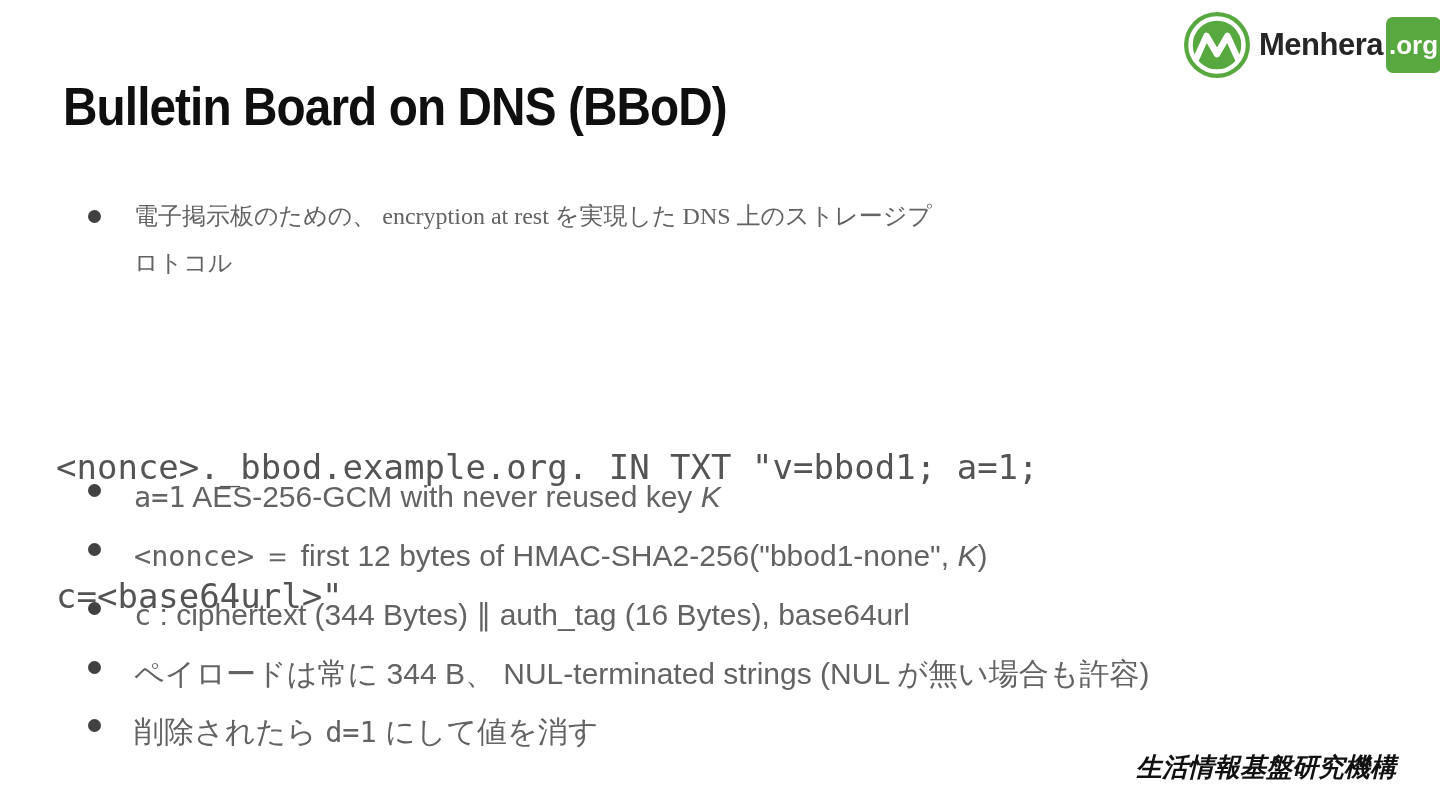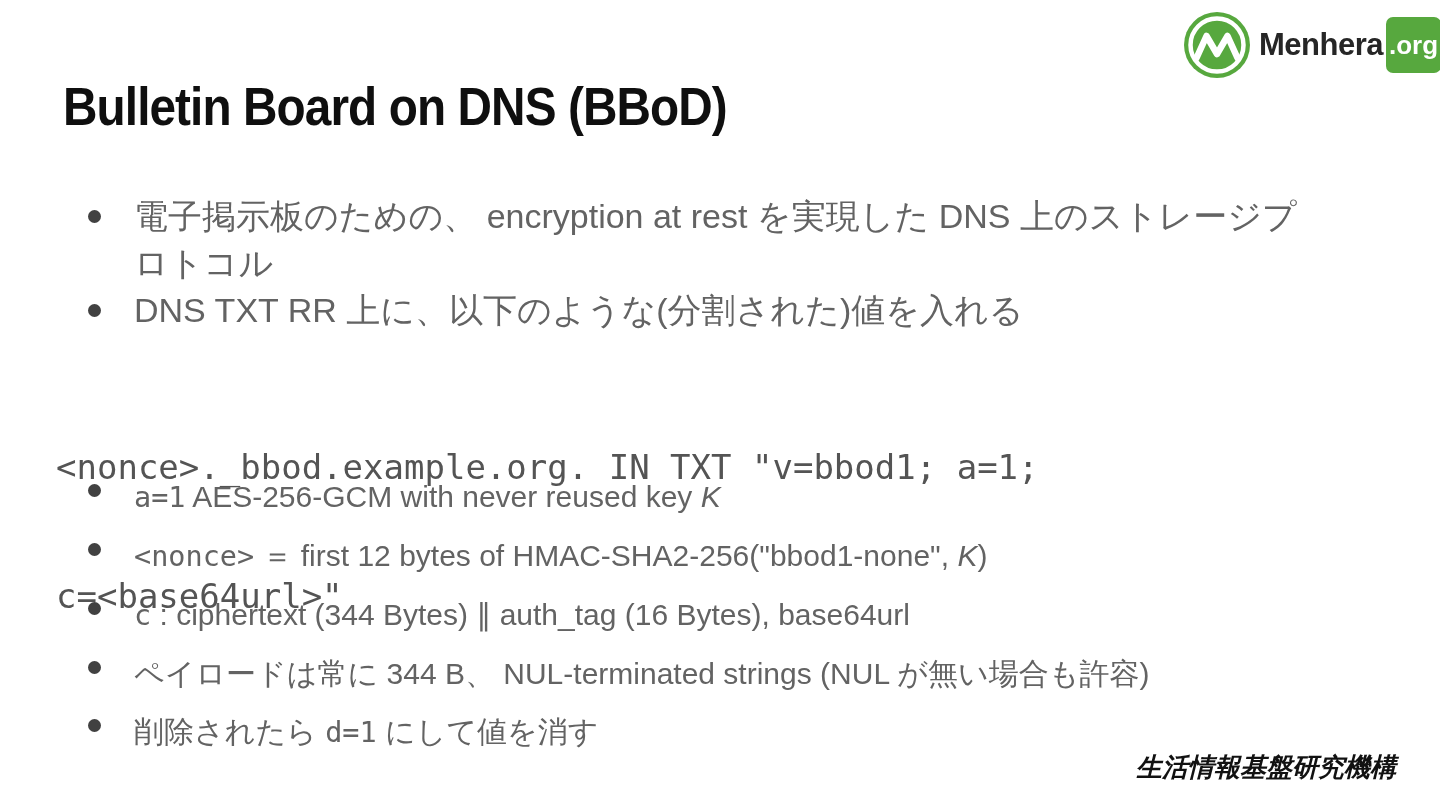--- a/index.html
+++ b/index.html
@@ -36,21 +36,21 @@
   .blist { list-style:none; margin:0; padding:0; position:absolute; }
   .blist li { display:flex; }
   .blist .dot { flex:0 0 48px; position:relative; }
   .blist .dot::after {
     content:""; position:absolute; left:2px; width:13px; height:13px;
     border-radius:50%; background:var(--dot,#414141);
   }
   .blist .content { color:var(--body-text,#636363); }
 
   .intro { left:86px; top:193px; width:1280px; }
-  .intro .content { font-size:34px; line-height:47px; }
+  .intro .content { font-size:24px; line-height:47px;font-family:Liberation Serif, serif; }
   .intro .dot::after { top:17px; }
 
   .detail { left:86px; top:468px; width:1320px; }
   .detail .content { font-size:30px; line-height:58px; }
   .detail .dot::after { top:16px; }
 
   .seg-code {
     font-family:"DejaVu Sans Mono","Liberation Mono",monospace;
     font-size:0.95em;
   }
@@ -85,24 +85,20 @@
     <span class="logo-tld">.org</span>
   </div>
 
   <h1 class="title">Bulletin Board on DNS (BBoD)</h1>
 
   <ul class="blist intro">
       <li>
         <span class="dot"></span>
         <span class="content"><span class="seg-plain">電子掲示板のための、 encryption at rest を実現した DNS 上のストレージプ</span><br><span class="seg-plain">ロトコル</span></span>
       </li>
-      <li>
-        <span class="dot"></span>
-        <span class="content"><span class="seg-plain">DNS TXT RR 上に、以下のような(分割された)値を入れる</span></span>
-      </li>
     </ul>
 
   <div class="code">
     <div>&lt;nonce&gt;._bbod.example.org. IN TXT "v=bbod1; a=1;</div>
     <div>c=&lt;base64url&gt;"</div>
   </div>
 
   <ul class="blist detail">
       <li>
         <span class="dot"></span>

